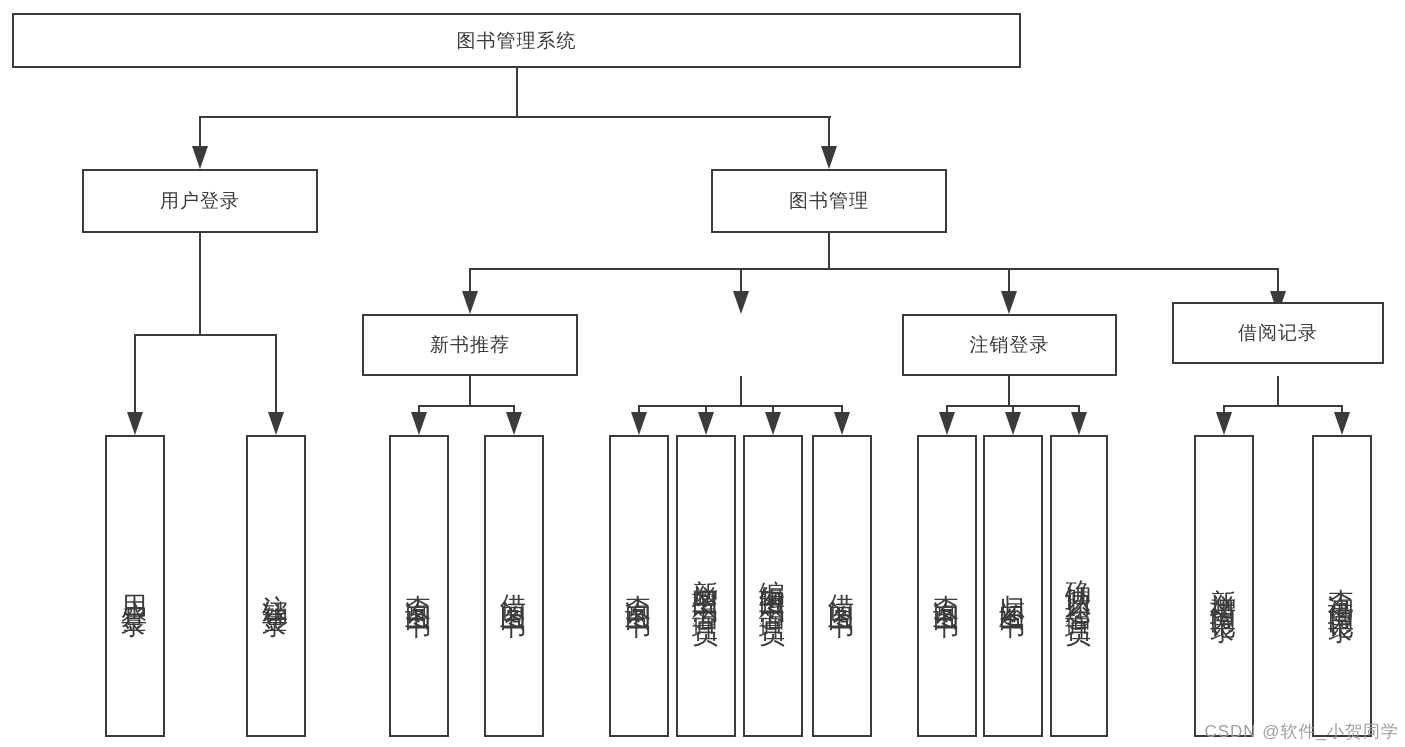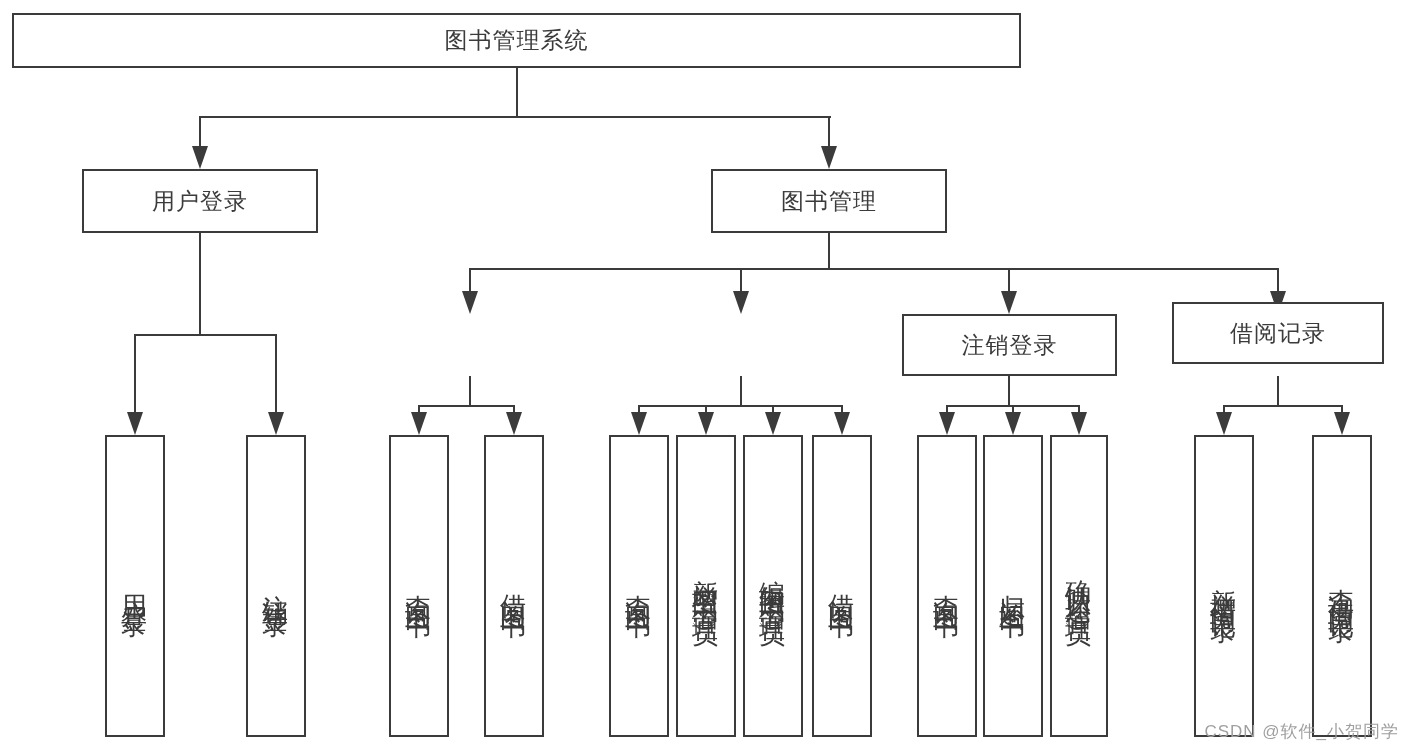--- a/index.html
+++ b/index.html
@@ -3,21 +3,21 @@
 <meta charset="utf-8">
 <style>
   html,body{margin:0;padding:0;background:#ffffff;}
   .canvas{
     position:relative;width:1405px;height:747px;background:#ffffff;
     font-family:"Liberation Sans",sans-serif;color:#3b3b3b;overflow:hidden;
   }
   .box{
     position:absolute;box-sizing:border-box;border:2px solid #3b3b3b;background:#ffffff;
     display:flex;align-items:center;justify-content:center;
-    font-size:23px;letter-spacing:1px;text-align:center;white-space:nowrap;
+    font-size:19px;letter-spacing:1px;text-align:center;white-space:nowrap;
   }
   .vbox{
     writing-mode:vertical-rl;text-orientation:mixed;
     font-size:26px;letter-spacing:6px;white-space:normal;
   }
   .line{position:absolute;background:#3b3b3b;}
   .tri{
     position:absolute;width:0;height:0;
     border-left:8px solid transparent;border-right:8px solid transparent;
     border-top:23px solid #3b3b3b;
@@ -55,20 +55,21 @@
   <div class="line" style="left:469px;top:268px;width:810px;height:2px;"></div>
   <div class="line" style="left:469px;top:268px;width:2px;height:25px;"></div>
   <div class="tri" style="left:462px;top:291px;"></div>
   <div class="line" style="left:740px;top:268px;width:2px;height:25px;"></div>
   <div class="tri" style="left:733px;top:291px;"></div>
   <div class="line" style="left:1008px;top:268px;width:2px;height:25px;"></div>
   <div class="tri" style="left:1001px;top:291px;"></div>
   <div class="line" style="left:1277px;top:268px;width:2px;height:25px;"></div>
   <div class="tri" style="left:1270px;top:291px;"></div>
 
+  <div class="box" style="left:362px;top:314px;width:216px;height:62px;">新书推荐</div>
   <div class="box" style="left:902px;top:314px;width:215px;height:62px;">注销登录</div>
   <div class="box" style="left:1172px;top:302px;width:212px;height:62px;">借阅记录</div>
 
   <div class="line" style="left:469px;top:376px;width:2px;height:31px;"></div>
   <div class="line" style="left:418px;top:405px;width:97px;height:2px;"></div>
   <div class="line" style="left:418px;top:405px;width:2px;height:10px;"></div>
   <div class="tri" style="left:411px;top:412px;"></div>
   <div class="line" style="left:513px;top:405px;width:2px;height:10px;"></div>
   <div class="tri" style="left:506px;top:412px;"></div>
 

